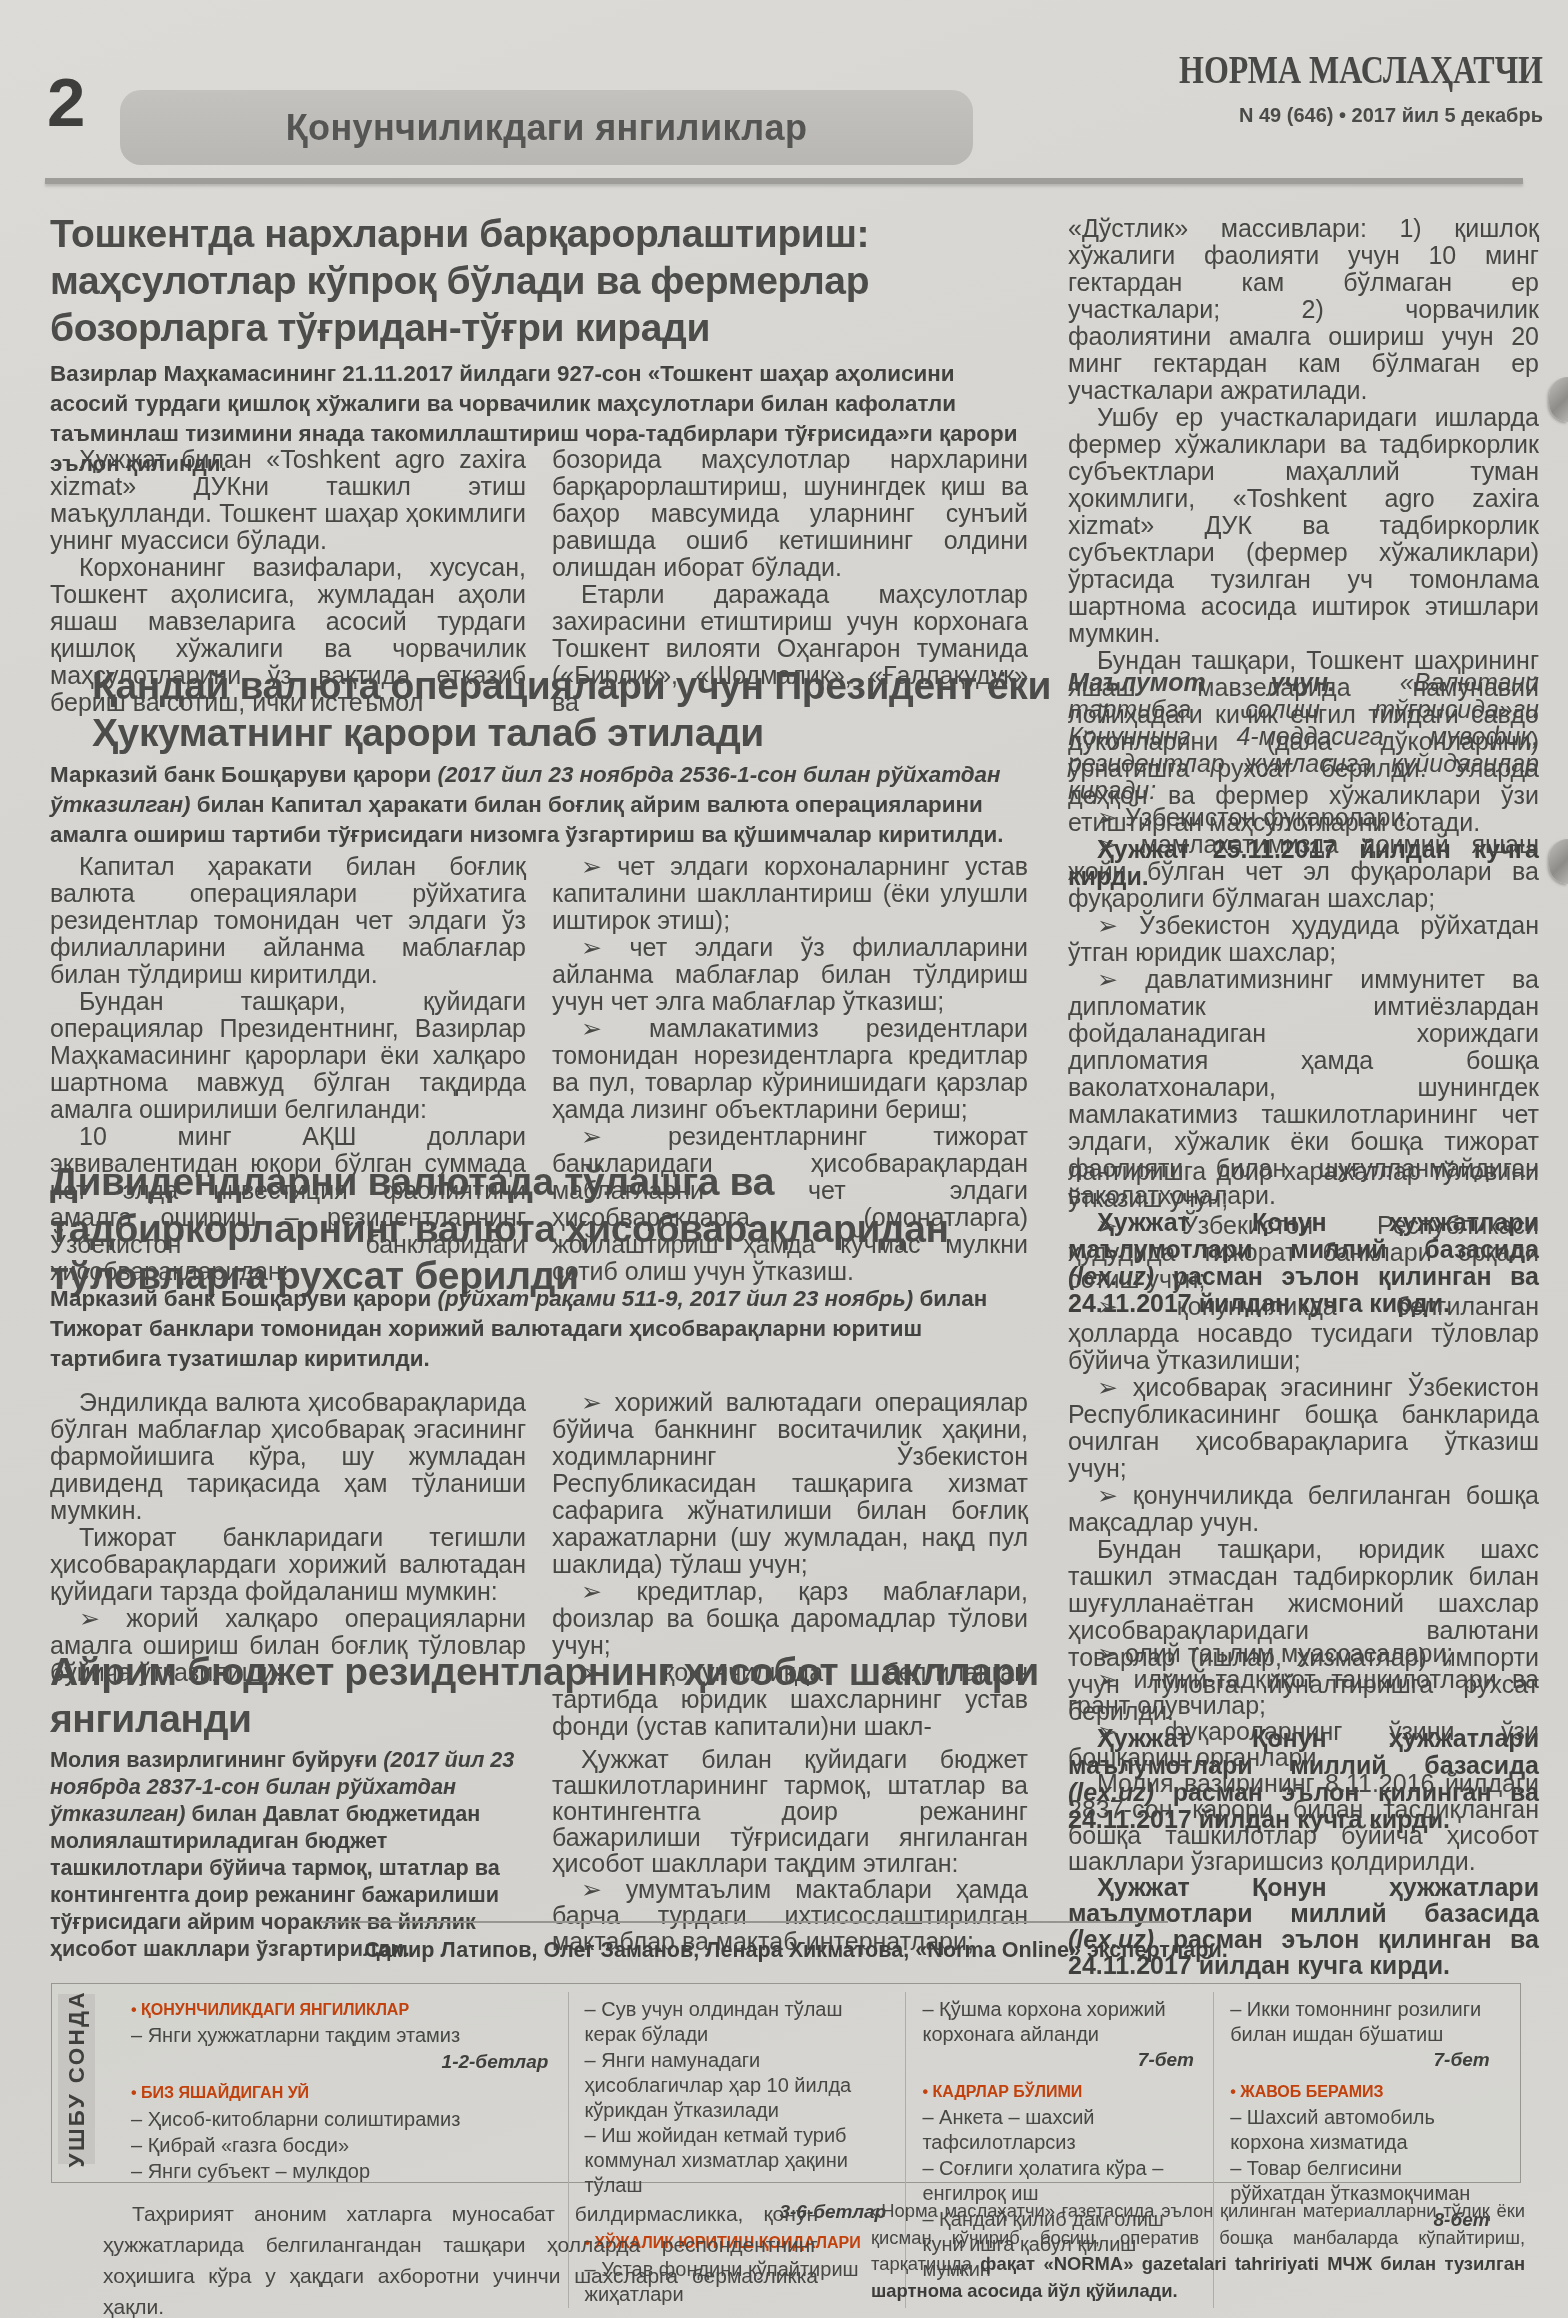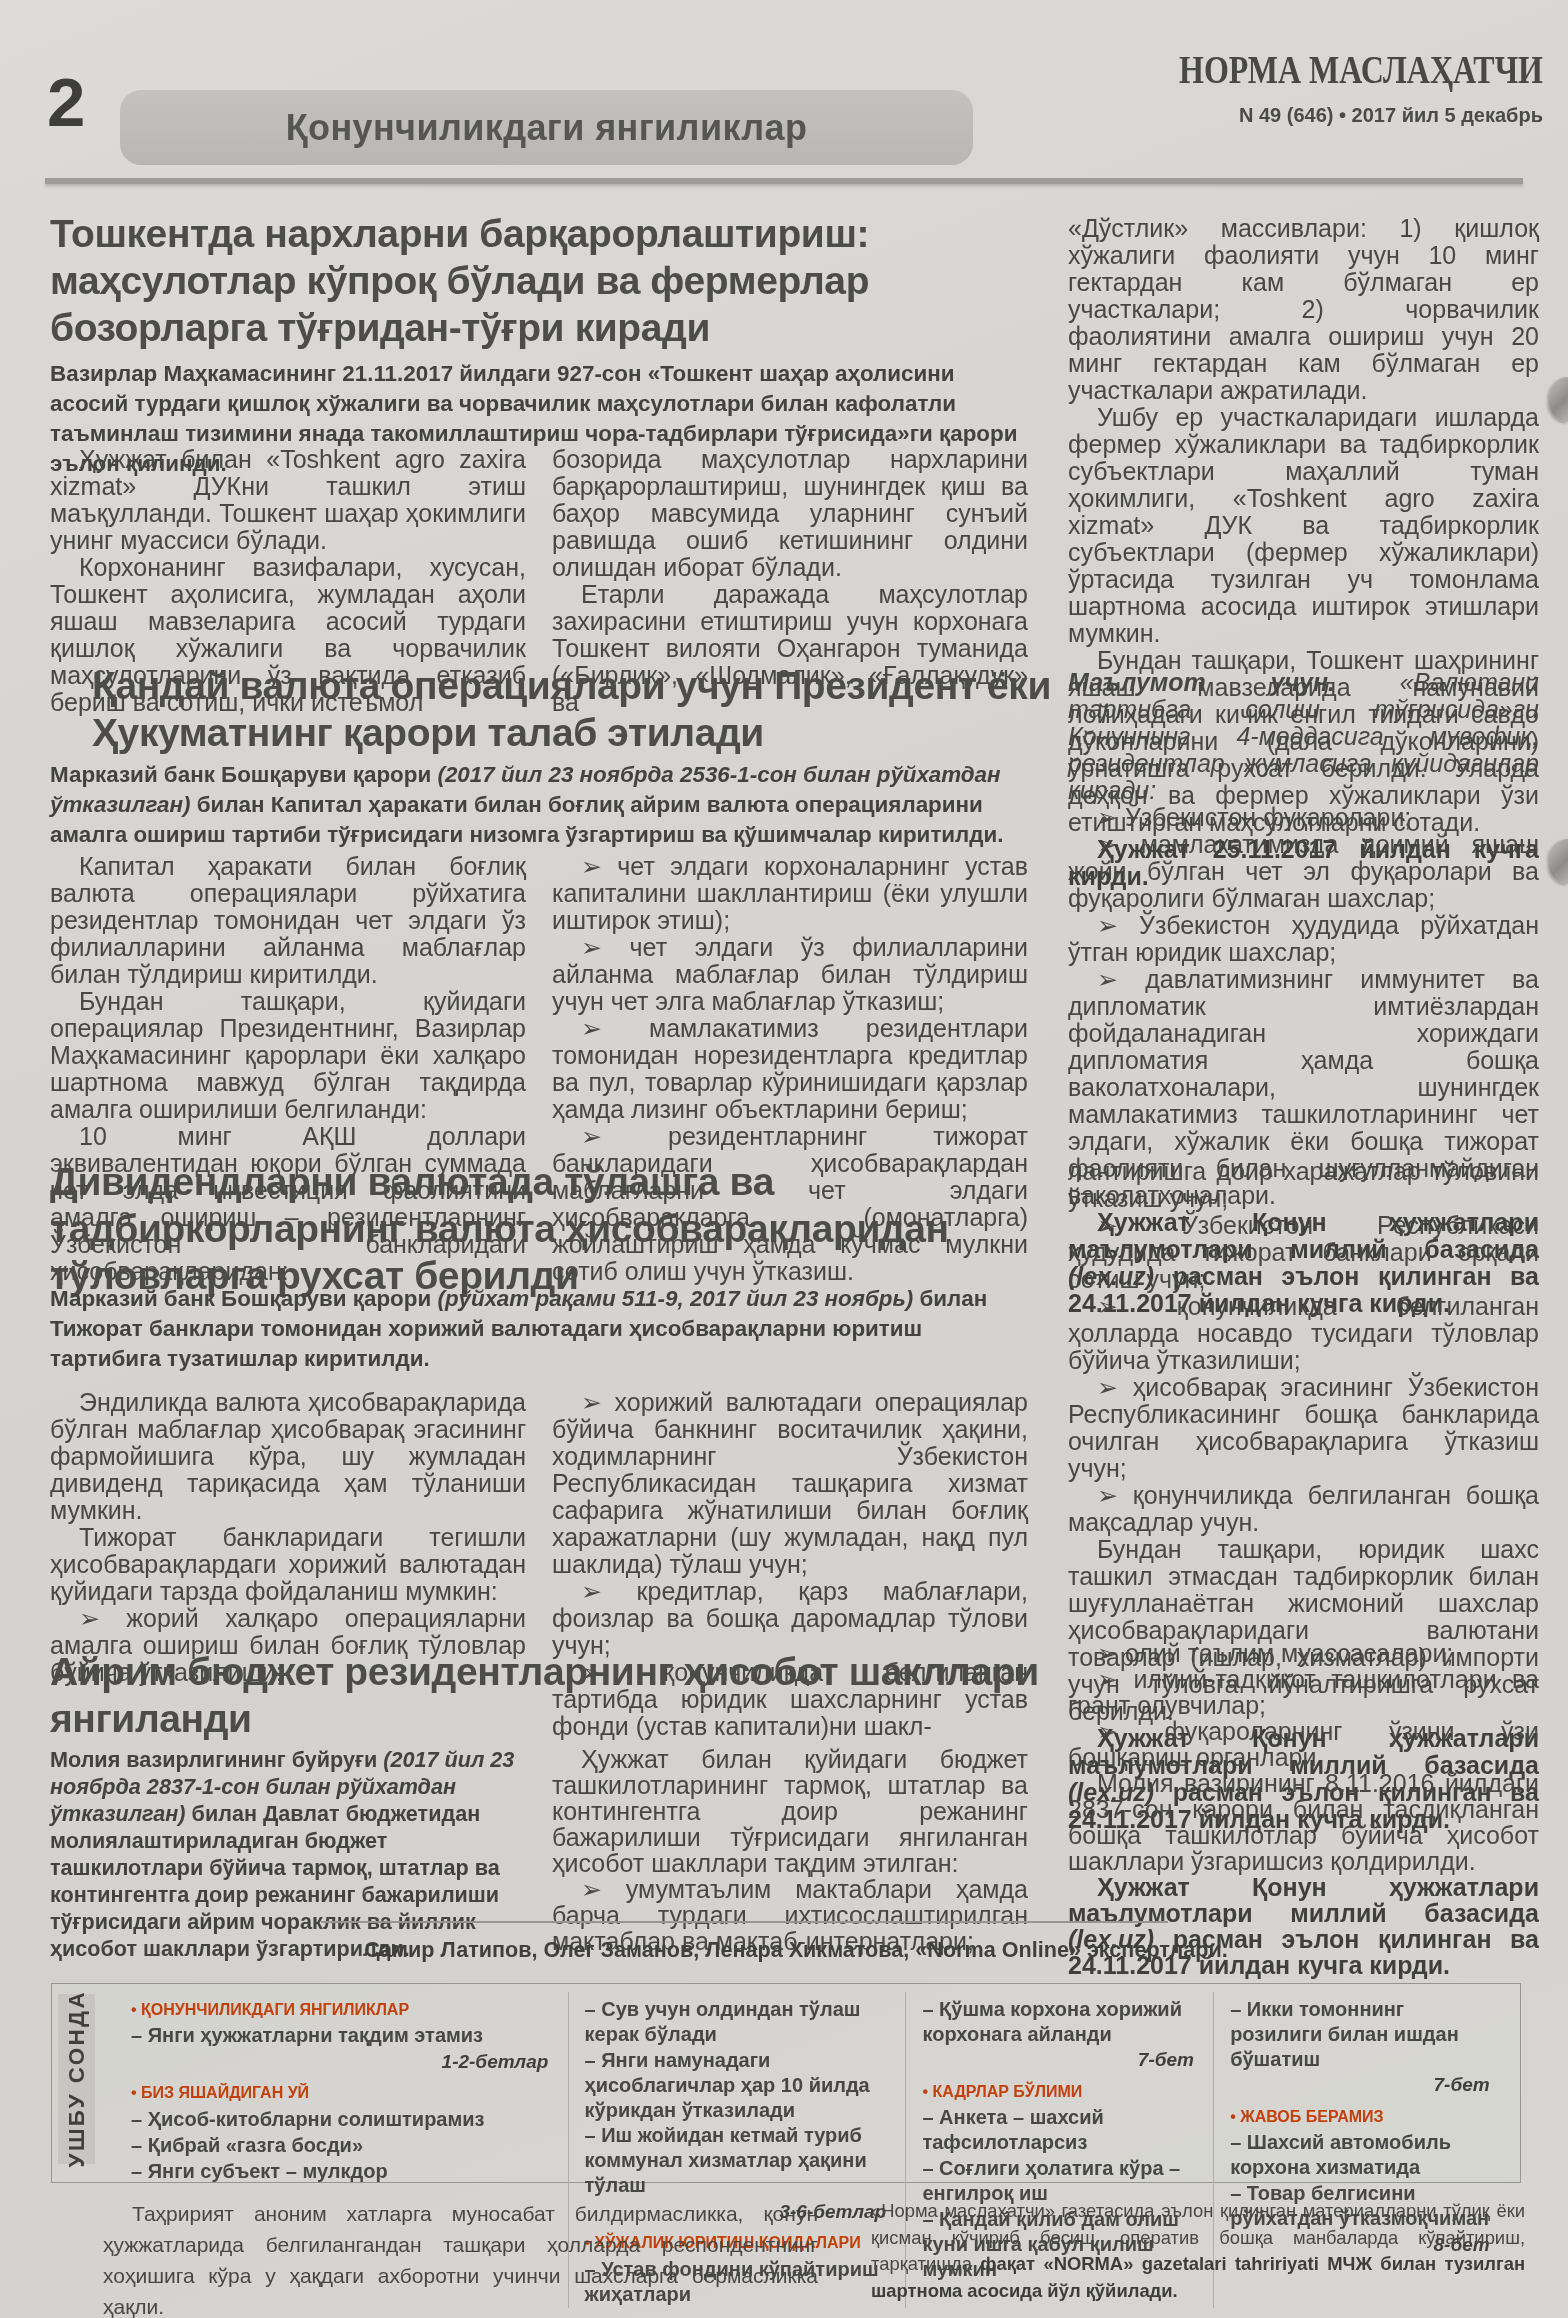--- a/index.html
+++ b/index.html
@@ -37,21 +37,21 @@
         background:rgba(215,214,210,.4);}
   .cbox-tab{position:absolute;left:6.4px;top:9.6px;width:37px;height:170px;background:#c6c5c1;
         display:flex;align-items:center;justify-content:center;}
   .cbox-tab span{writing-mode:vertical-rl;transform:rotate(180deg);font-weight:bold;font-size:22.4px;
         letter-spacing:2.4px;color:#3f3f3d;white-space:nowrap;}
   .cbox-grid{position:absolute;left:63px;top:8px;right:11.2px;bottom:6.4px;display:grid;
         grid-template-columns:1.5fr 1.12fr 1.02fr 0.98fr;column-gap:0;}
   .cbox-col{padding:3.2px 14.4px 0 16px;}
   .cbox-col + .cbox-col{border-left:1.6px solid #aeada9;}
   .ch{font-weight:bold;font-size:16px;line-height:25px;margin:6.4px 0 1.6px;color:#c2410c;}
-  .ci{font-size:20px;line-height:25px;margin:0.8px 0;font-weight:bold;}
+  .ci{font-size:20px;line-height:25px;margin:0.8px 0;}
   .cp{font-size:19px;line-height:24px;font-weight:bold;font-style:italic;text-align:right;margin:1.6px 4.8px 1.6px 0;color:#3f3f3d;}
 
   
   .foot-left{left:103px;top:2198px;width:715px;font-size:21px;line-height:31px;text-align:justify;}
   .foot-left p{margin:0;text-indent:29px;}
   .foot-right{left:871px;top:2198px;width:654px;font-size:18.4px;line-height:26.5px;text-align:justify;}
   .foot-right p{margin:0;}
   .foot-right b{color:#3c3c3a;}
 
   .curl{right:0;width:19px;height:45px;background:linear-gradient(135deg,#c2c1bd 0%,#8d8c88 60%,#b5b4b0 100%);

